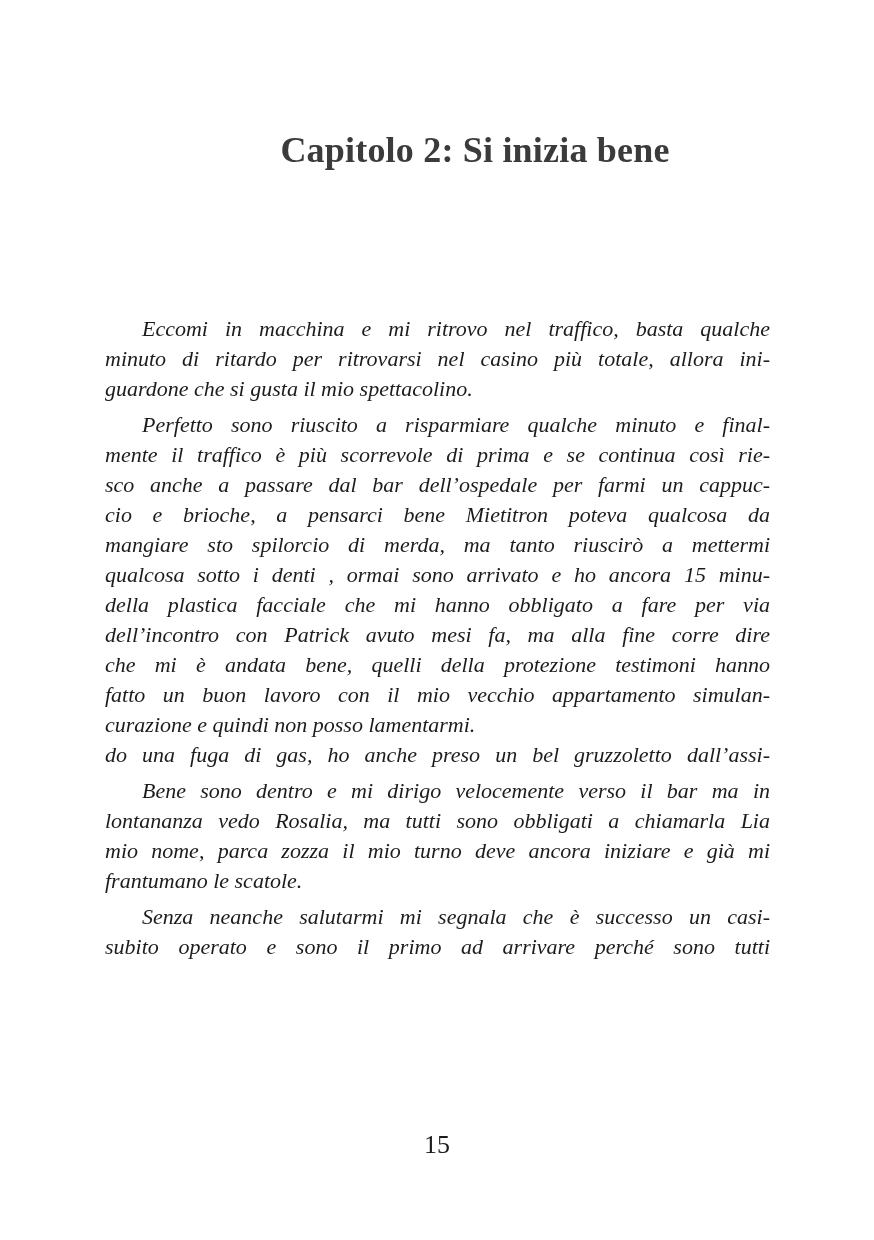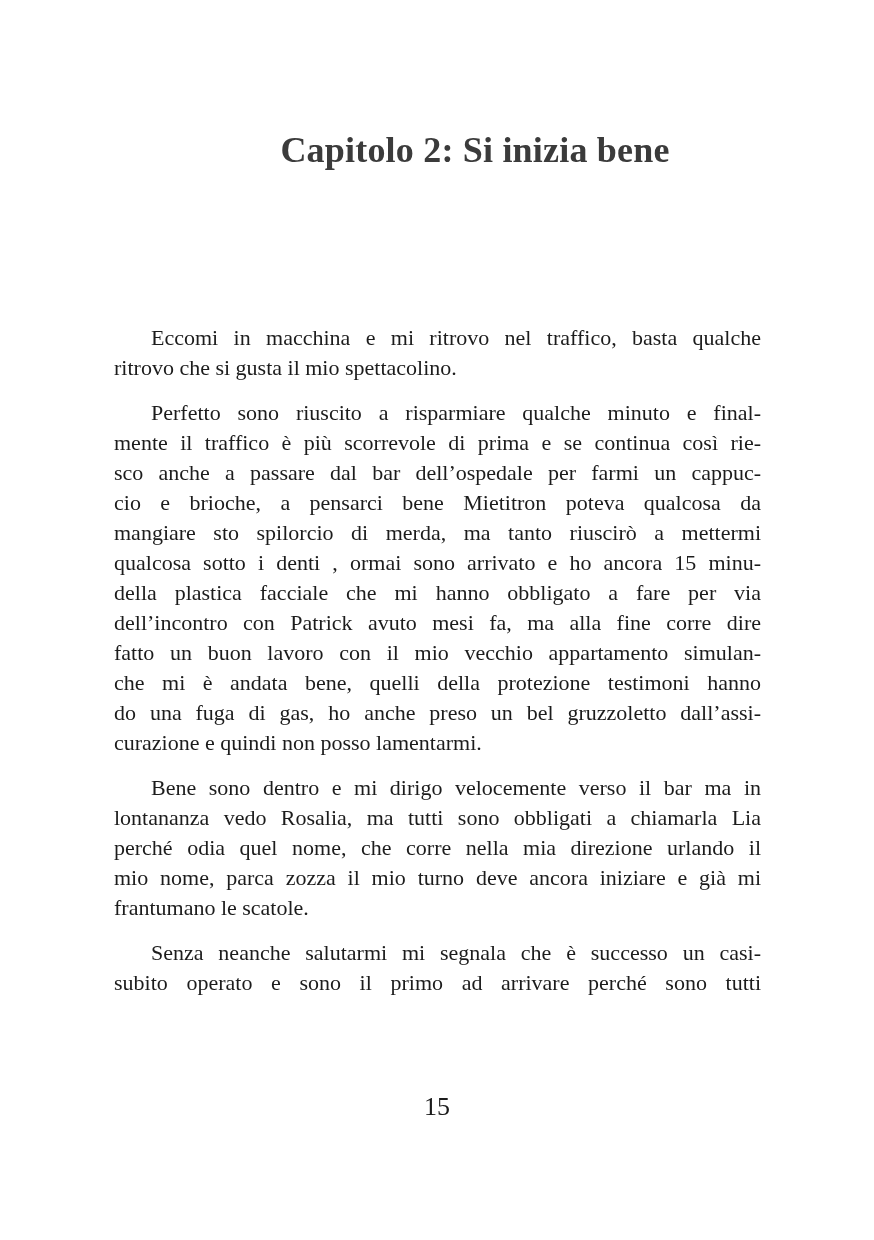--- a/index.html
+++ b/index.html
@@ -30,69 +30,69 @@
   .text-block {
     position: absolute;
     top: 308px;
     left: 99px;
     width: 677px;
     font-size: 22px;
     line-height: 30px;
     color: #1c1c1c;
   }
 
-  .para { margin: 15px; }
+  .para { margin: 6px; font-style: italic; }
   .para .line {
     display: block;
     text-align: justify;
     text-align-last: justify;
   }
   .para .line.first { text-indent: 37px; }
   .para .line.last { text-align-last: left; }
 
   .page-number {
     position: absolute;
-    top: 1092px;
+    top: 1130px;
     left: 0;
     width: 100%;
     text-align: center;
     font-size: 26px;
     color: #1c1c1c;
   }
 </style>
 </head>
 <body>
 
 <div class="book-page">
 
   <h1 class="chapter-title">Capitolo 2: Si inizia bene</h1>
 
   <div class="text-block">
       <p class="para">
         <span class="line first">Eccomi in macchina e mi ritrovo nel traffico, basta qualche</span>
-        <span class="line last">ritrovo che si gusta il mio spettacolino.</span>
+        <span class="line">minuto di ritardo per ritrovarsi nel casino più totale, allora ini-</span>
+        <span class="line last">guardone che si gusta il mio spettacolino.</span>
       </p>
       <p class="para">
         <span class="line first">Perfetto sono riuscito a risparmiare qualche minuto e final-</span>
         <span class="line">mente il traffico è più scorrevole di prima e se continua così rie-</span>
         <span class="line">sco anche a passare dal bar dell’ospedale per farmi un cappuc-</span>
         <span class="line">cio e brioche, a pensarci bene Mietitron poteva qualcosa da</span>
         <span class="line">mangiare sto spilorcio di merda, ma tanto riuscirò a mettermi</span>
         <span class="line">qualcosa sotto i denti , ormai sono arrivato e ho ancora 15 minu-</span>
         <span class="line">della plastica facciale che mi hanno obbligato a fare per via</span>
         <span class="line">dell’incontro con Patrick avuto mesi fa, ma alla fine corre dire</span>
+        <span class="line">che mi è andata bene, quelli della protezione testimoni hanno</span>
         <span class="line">fatto un buon lavoro con il mio vecchio appartamento simulan-</span>
-        <span class="line">che mi è andata bene, quelli della protezione testimoni hanno</span>
+        <span class="line last">curazione e quindi non posso lamentarmi.</span>
         <span class="line">do una fuga di gas, ho anche preso un bel gruzzoletto dall’assi-</span>
-        <span class="line last">curazione e quindi non posso lamentarmi.</span>
       </p>
       <p class="para">
         <span class="line first">Bene sono dentro e mi dirigo velocemente verso il bar ma in</span>
         <span class="line">lontananza vedo Rosalia, ma tutti sono obbligati a chiamarla Lia</span>
-        <span class="line">perché odia quel nome, che corre nella mia direzione urlando il</span>
         <span class="line">mio nome, parca zozza il mio turno deve ancora iniziare e già mi</span>
         <span class="line last">frantumano le scatole.</span>
       </p>
       <p class="para">
         <span class="line first">Senza neanche salutarmi mi segnala che è successo un casi-</span>
         <span class="line">subito operato e sono il primo ad arrivare perché sono tutti</span>
       </p>
     </div>
 
   <div class="page-number">15</div>

